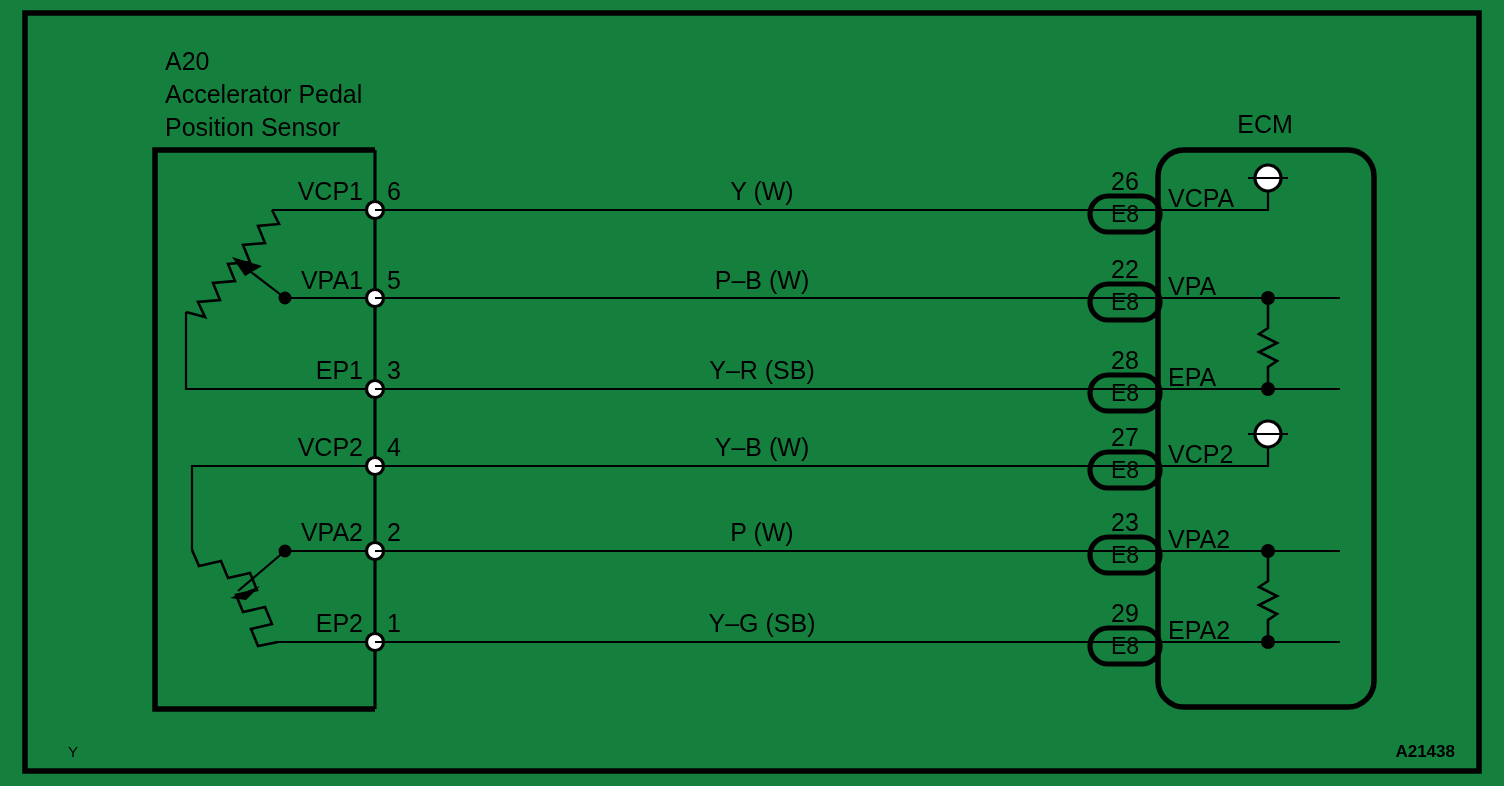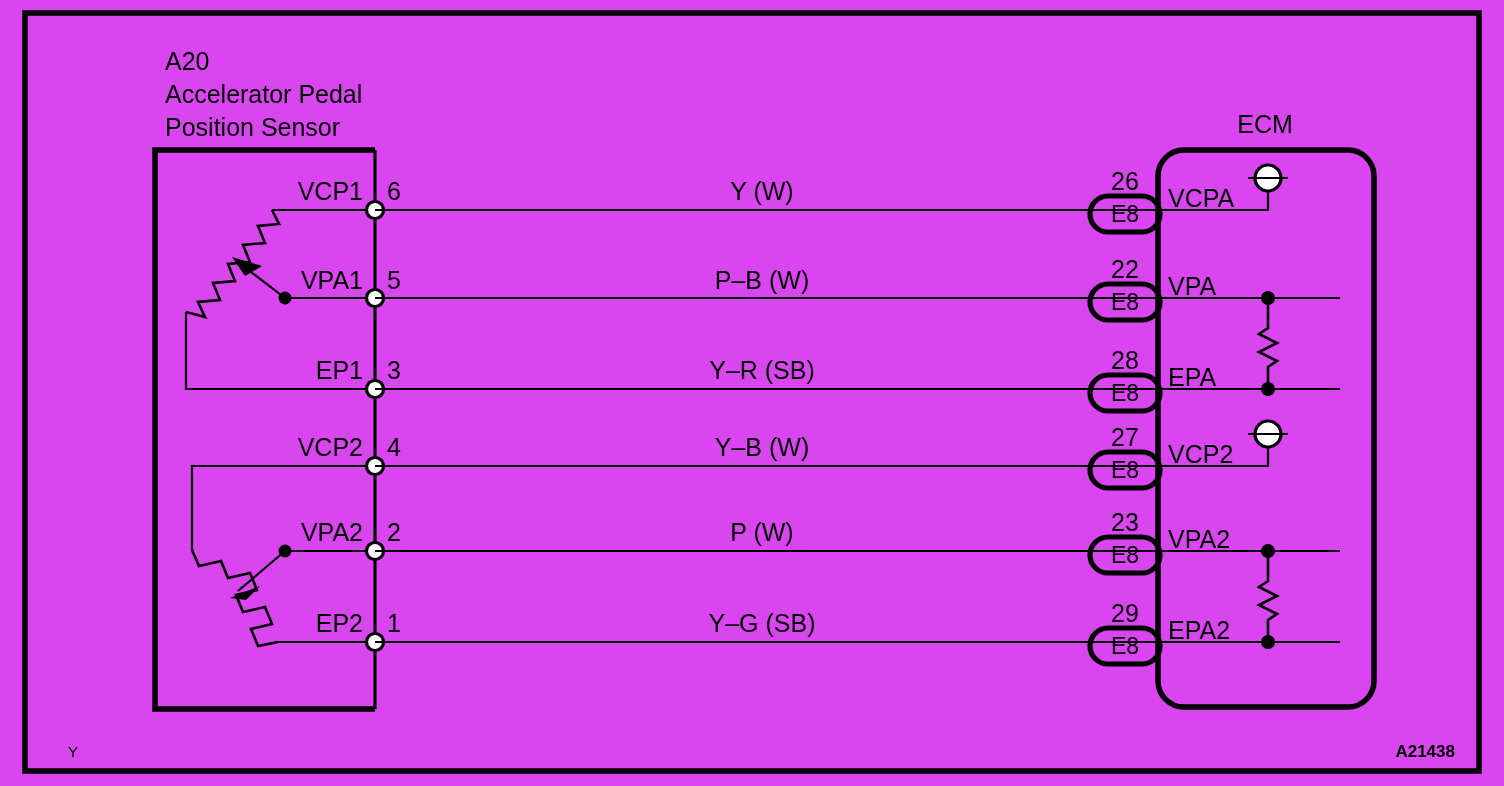--- a/index.html
+++ b/index.html
@@ -4,21 +4,21 @@
 <style>
   html, body {
     margin: 0;
     padding: 0;
     background: #ffffff;
   }
   #page {
     position: relative;
     width: 1504px;
     height: 786px;
-    background: #d946ef;
+    background: #15803d;
     font-family: "Liberation Sans", sans-serif;
     overflow: hidden;
   }
   #diagram-svg {
     position: absolute;
     left: 0;
     top: 0;
     width: 1504px;
     height: 786px;
   }

